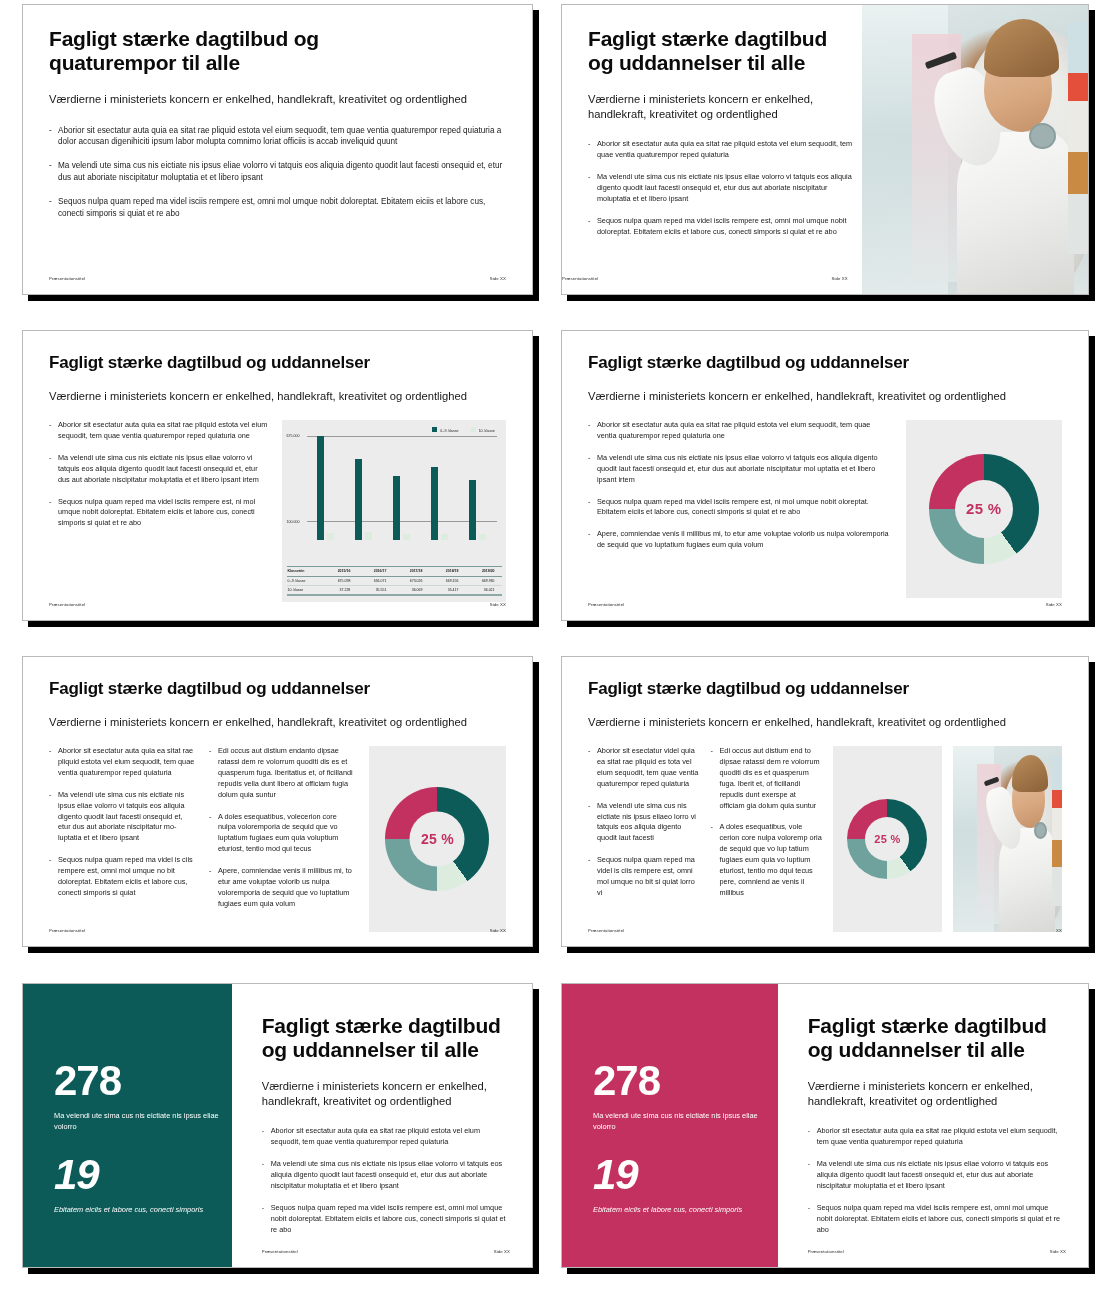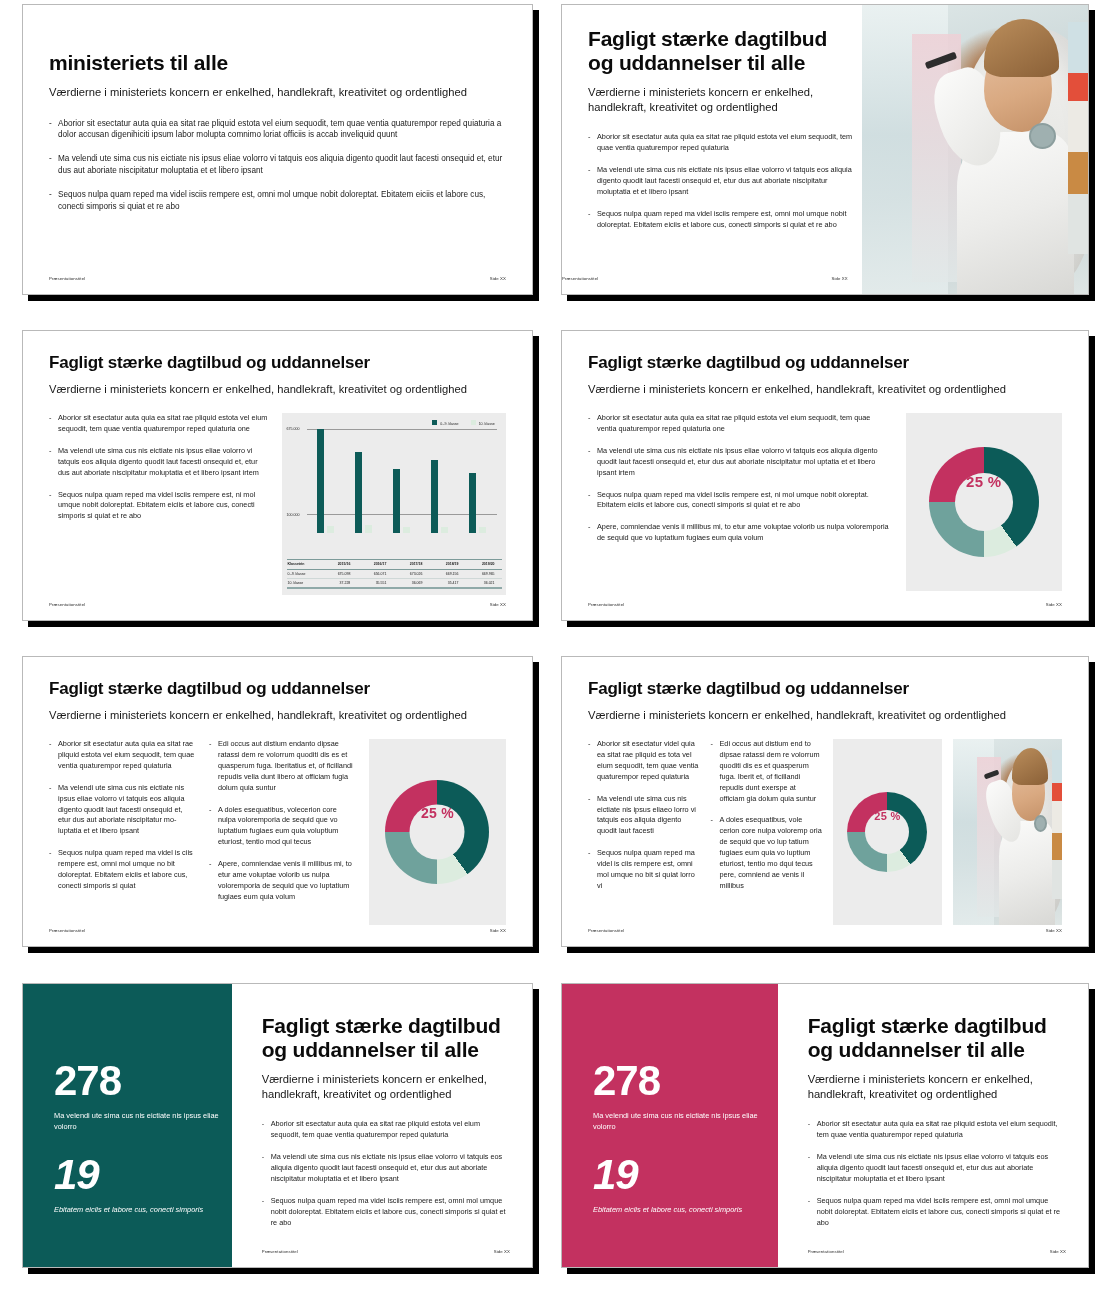--- a/index.html
+++ b/index.html
@@ -35,21 +35,21 @@
     font-weight: bold;
     color: #0b0b0b;
     letter-spacing: -0.2px;
   }
   .t-big   { font-size: 21px; line-height: 1.16; }
   .t-wide  { font-size: 17px; line-height: 1.18; }
   .subtitle {
     font-size: 11.2px;
     color: #171717;
     line-height: 1.32;
-    margin-top: 9px;
+    margin-top: 16px;
     font-weight: 400;
   }
   .bullets { margin-top: 18px; }
   .bul {
     display: flex;
     font-size: 8.2px;
     line-height: 1.46;
     color: #1a1a1a;
     margin-bottom: 12px;
   }
@@ -188,40 +188,40 @@
 
   
   .donut-wrap {
     width: 100%; height: 100%;
     display:flex; align-items:center; justify-content:center;
   }
   .donut { position: relative; border-radius: 50%; }
   .donut .hole {
     position:absolute; left:50%; top:50%; transform:translate(-50%,-50%);
     border-radius:50%; background:#ececec;
-    display:flex; justify-content:center;
+    display:flex; align-items:center; justify-content:center;
   }
   .donut .val { color:#c33160; font-weight:bold; letter-spacing:0.3px; }
 
   .col3 { display:flex; gap: 14px; margin-top: 16px; }
   .col3 .c { flex: 1 1 0; }
   .col3 .cpanel { flex: 0 0 30%; }
   .col4 { display:flex; gap: 11px; margin-top: 16px; align-items: stretch; }
 </style>
 </head>
 <body>
 
 <div class="deck">
 
   <div class="cell">
     <div class="slide">
       <div class="pad">
         <div class="title t-big">
-          <br>
-          <span>ministeriets til alle</span>
+          <span>Fagligt stærke dagtilbud og</span><br>
+          <span>quaturempor til alle</span>
         </div>
         <div class="subtitle">Værdierne i ministeriets koncern er enkelhed, handlekraft, kreativitet og ordentlighed</div>
         <div class="bullets">
           <div class="bul">
               <span class="dash">-</span>
               <span class="txt">Aborior sit esectatur auta quia ea sitat rae pliquid estota vel eium sequodit, tem quae ventia quaturempor reped quiaturia a dolor accusan digenihiciti ipsum labor molupta comnimo loriat officiis is accab inveliquid quunt</span>
             </div>
           <div class="bul">
               <span class="dash">-</span>
               <span class="txt">Ma velendi ute sima cus nis eictiate nis ipsus eliae volorro vi tatquis eos aliquia digento quodit laut facesti onsequid et, etur dus aut aboriate niscipitatur moluptatia et et libero ipsant</span>

